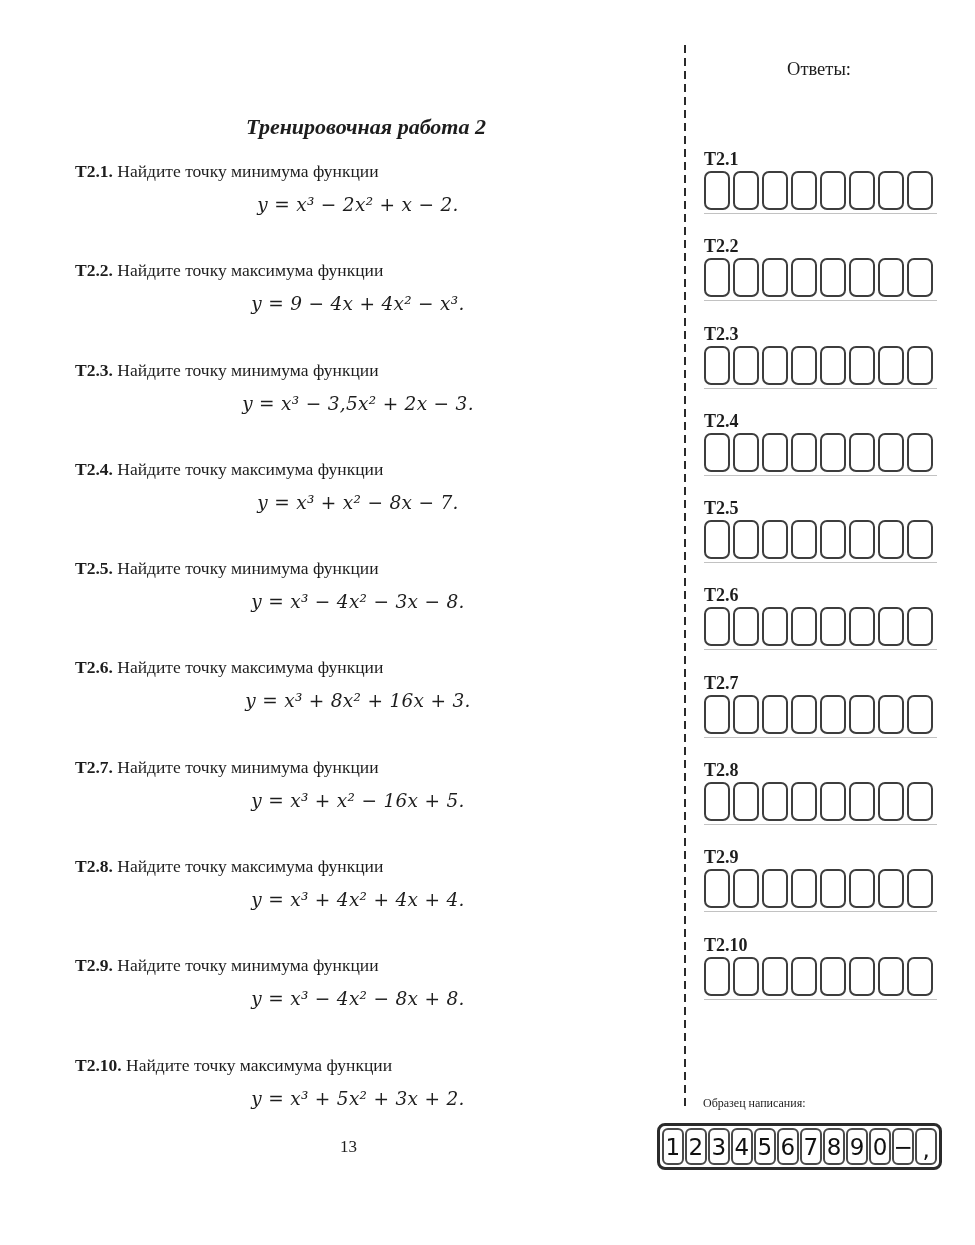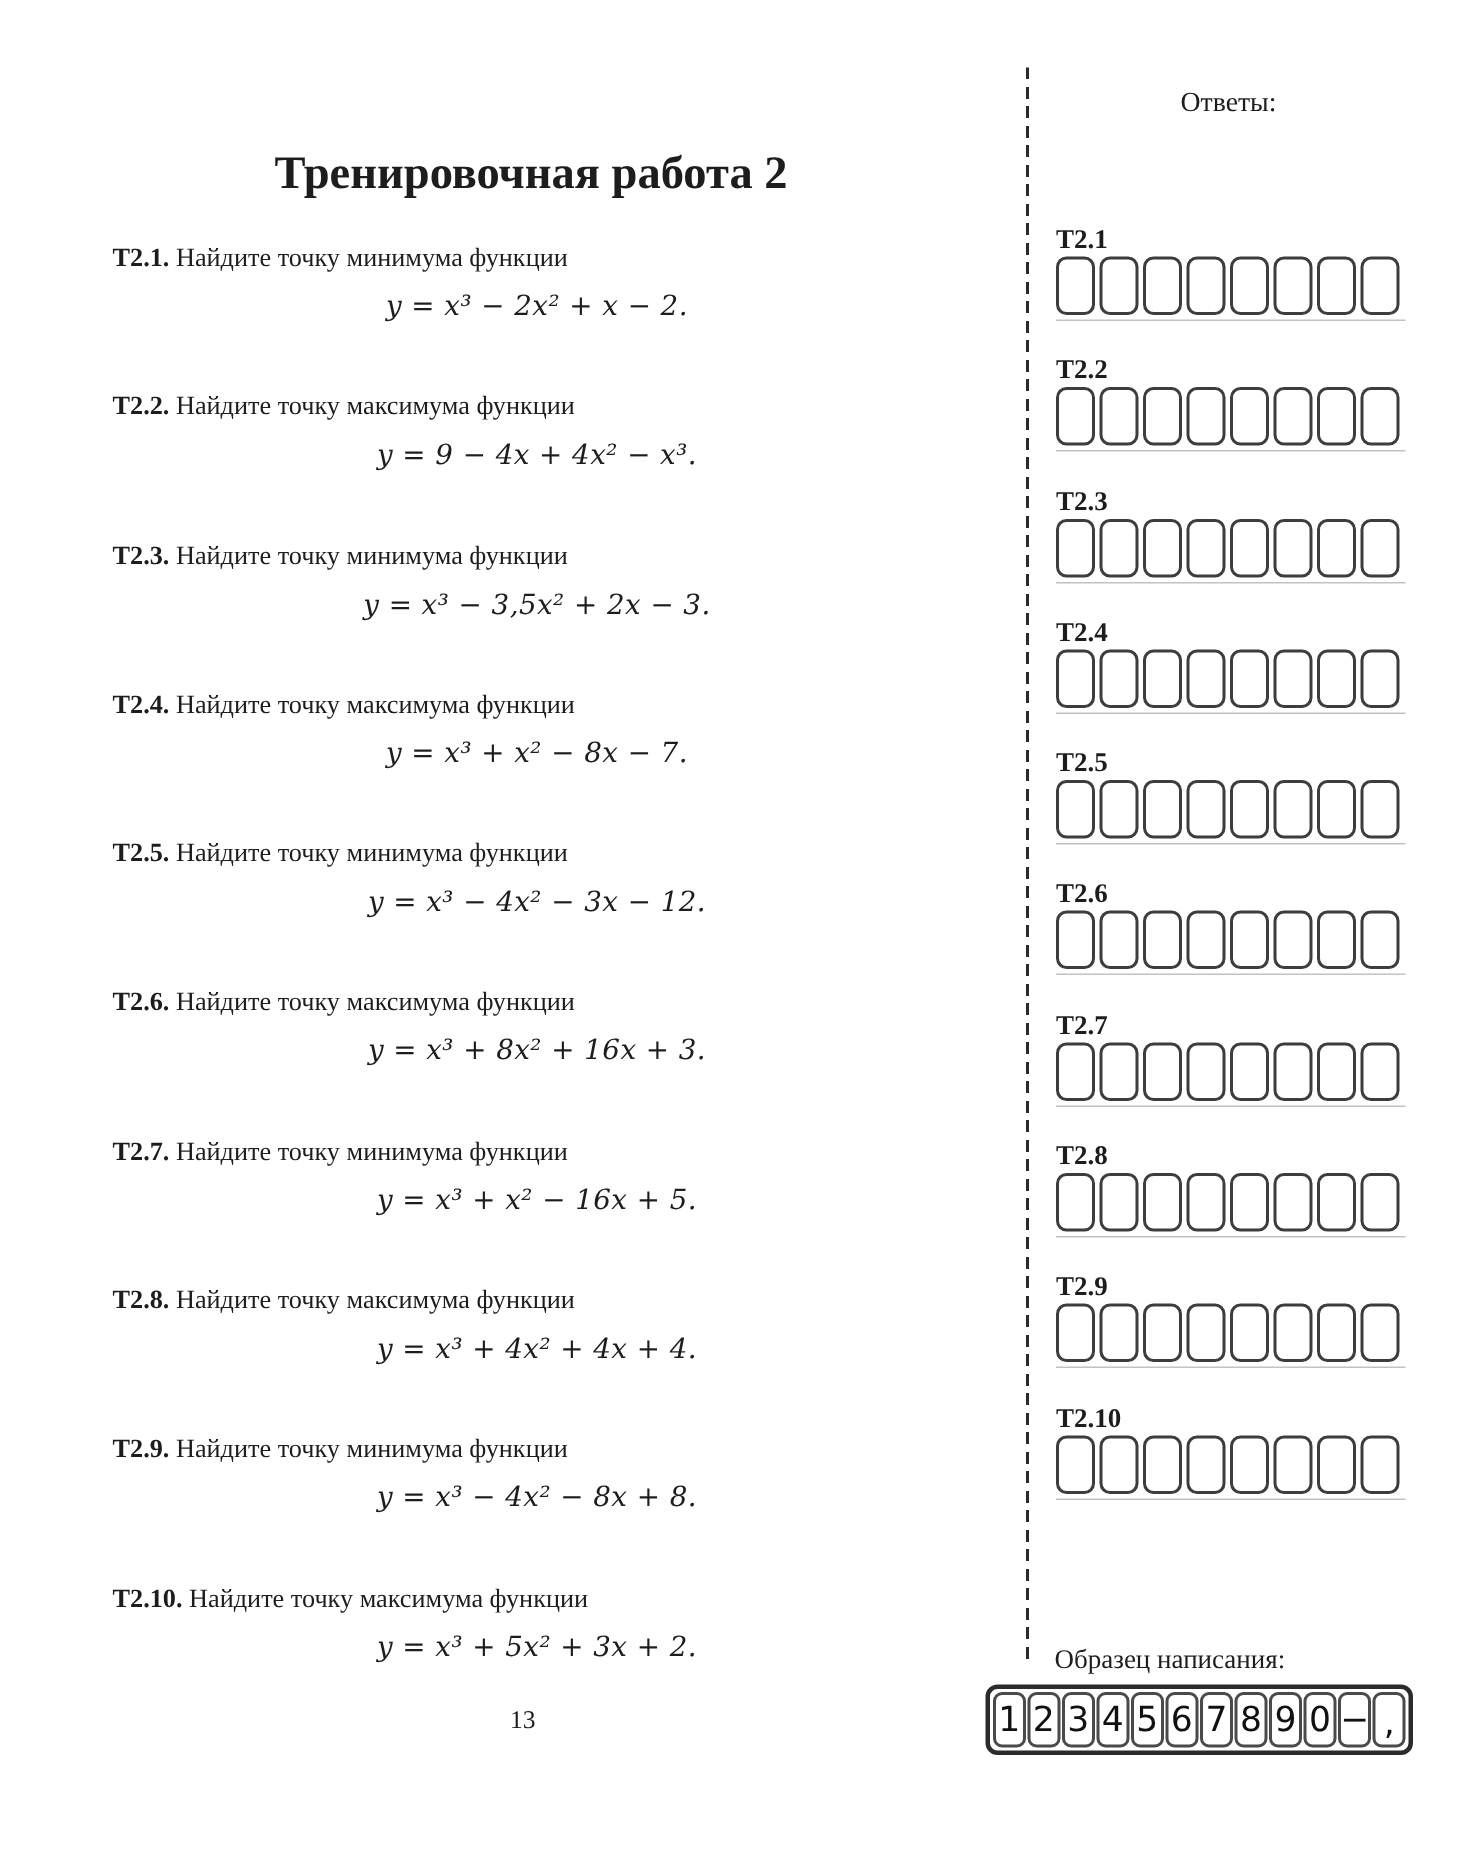--- a/index.html
+++ b/index.html
@@ -2,22 +2,22 @@
 <html lang="ru"><head>
 <meta charset="utf-8">
 <style>
   html,body { margin:0; padding:0; background:#ffffff; }
   .page {
     position:relative; width:975px; height:1245px; background:#ffffff;
     font-family:"Liberation Serif", serif; color:#1d1d1d; overflow:hidden;
   }
   
   .title {
-    position:absolute; left:63px; top:97px; width:574px; margin:4px;
-    text-align:center; font-size:31px; font-weight:bold; line-height:28px;
+    position:absolute; left:63px; top:97px; width:574px; margin:16px;
+    text-align:center; font-size:22px; font-weight:bold; line-height:28px;font-style:italic;
   }
   .problems { position:absolute; left:63px; top:148px; width:590px; }
   .problem { height:87.3px; }
   .ptext { margin:12px; font-size:17.5px; line-height:22px; }
   .plabel { font-weight:bold; }
   .formula {
     text-align:center; font-style:italic;
     font-family:"DejaVu Serif", serif; font-size:18.5px; letter-spacing:0.3px;
   }
   
@@ -35,21 +35,21 @@
   .answer-label { font-weight:bold; font-size:18px; line-height:19px; }
   .answer-cells {
     margin-top:2px; display:flex; gap:3px; width:233px;
     padding-bottom:3px; border-bottom:1.5px solid #c2c2c2;
   }
   .cell {
     box-sizing:border-box; width:26px; height:39px; flex:0 0 26px;
     border:2.5px solid #3d3d3d; border-radius:7px; background:#ffffff;
   }
   
-  .sample-label { position:absolute; left:703px; top:1096px; margin:0; font-size:18px; }
+  .sample-label { position:absolute; left:703px; top:1096px; margin:0; font-size:12px; }
   .sample-row {
     position:absolute; left:657px; top:1123px; width:285px; height:47px;
     box-sizing:border-box; border:3px solid #2b2b2b; border-radius:8px;
     display:flex; align-items:center; justify-content:space-between;
     padding:2px; background:#ffffff;
   }
   .sample-cell {
     box-sizing:border-box; width:21.5px; height:37px;
     border:2px solid #4a4a4a; border-radius:6px;
     display:flex; align-items:center; justify-content:center;
@@ -78,21 +78,21 @@
     <div class="problem">
       <p class="ptext"><b class="plabel">Т2.3.</b> <span>Найдите точку минимума функции</span></p>
       <div class="formula">y = x³ − 3,5x² + 2x − 3.</div>
     </div>
     <div class="problem">
       <p class="ptext"><b class="plabel">Т2.4.</b> <span>Найдите точку максимума функции</span></p>
       <div class="formula">y = x³ + x² − 8x − 7.</div>
     </div>
     <div class="problem">
       <p class="ptext"><b class="plabel">Т2.5.</b> <span>Найдите точку минимума функции</span></p>
-      <div class="formula">y = x³ − 4x² − 3x − 12.</div>
+      <div class="formula">y = x³ − 4x² − 3x − 8.</div>
     </div>
     <div class="problem">
       <p class="ptext"><b class="plabel">Т2.6.</b> <span>Найдите точку максимума функции</span></p>
       <div class="formula">y = x³ + 8x² + 16x + 3.</div>
     </div>
     <div class="problem">
       <p class="ptext"><b class="plabel">Т2.7.</b> <span>Найдите точку минимума функции</span></p>
       <div class="formula">y = x³ + x² − 16x + 5.</div>
     </div>
     <div class="problem">

